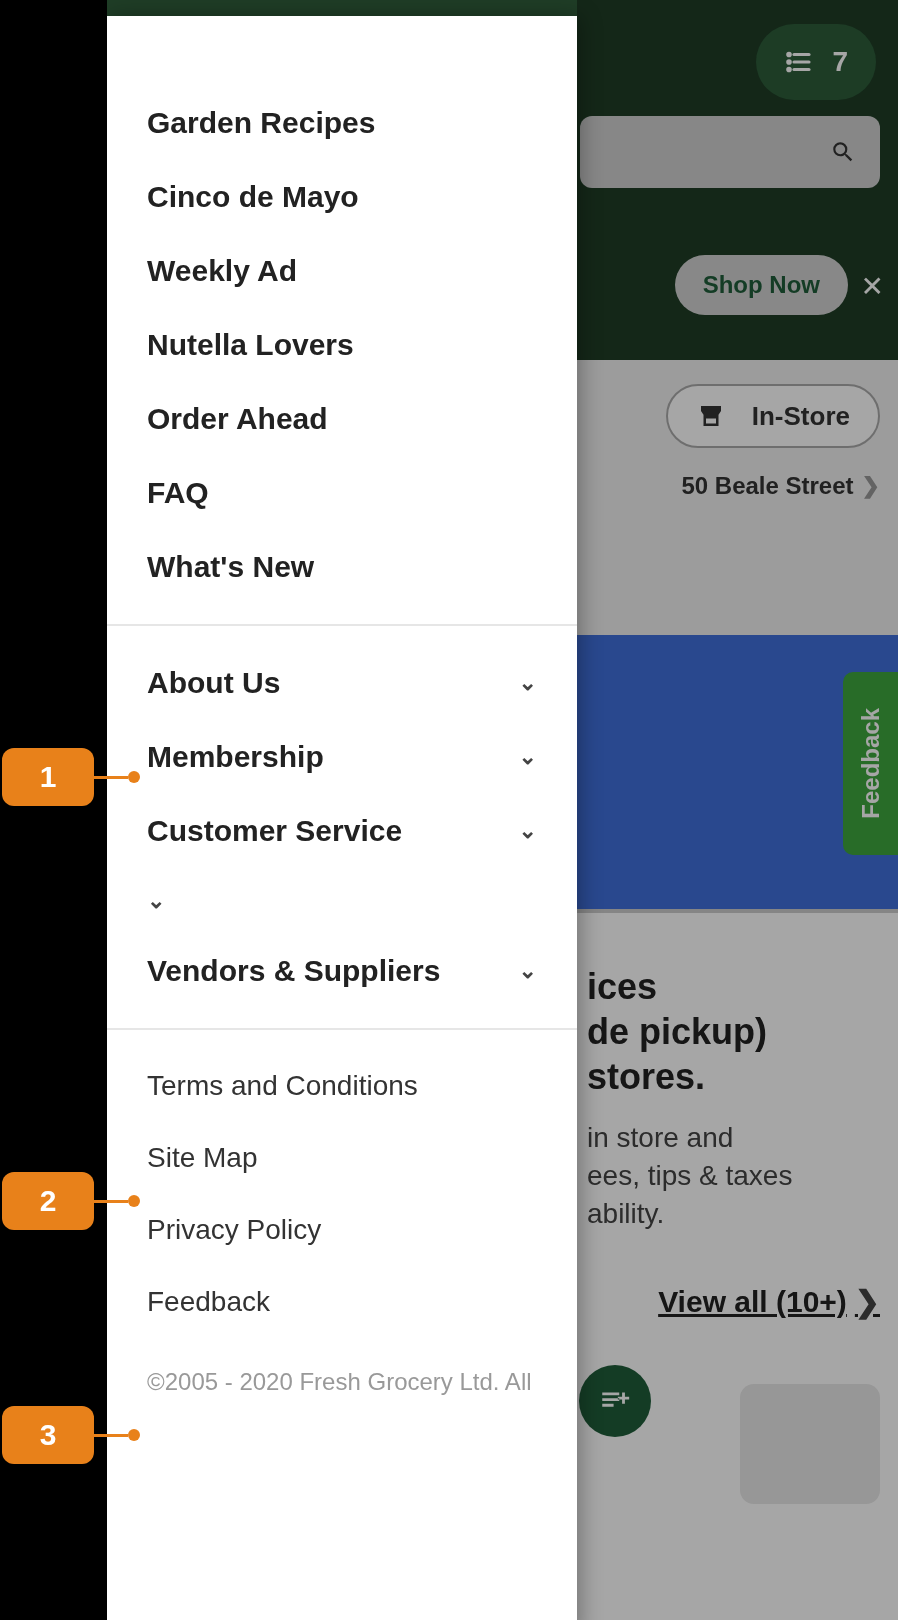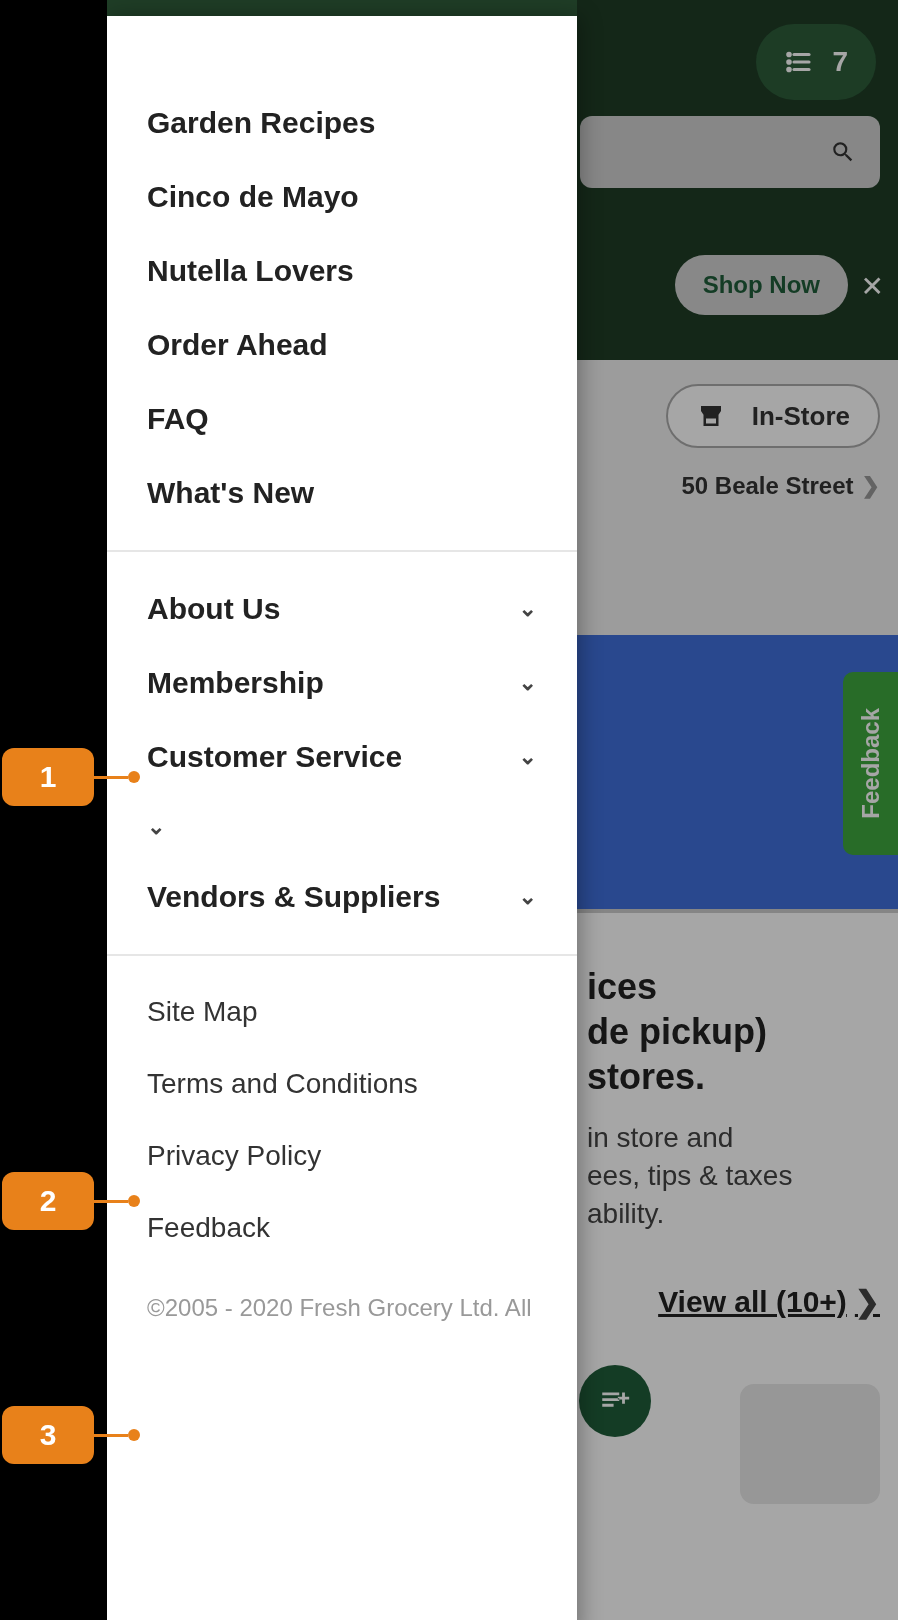--- a/index.html
+++ b/index.html
@@ -299,20 +299,23 @@
 
 <div class="drawer">
   <div class="drawer-section first">
     <div class="drawer-item">
         <span>Garden Recipes</span>
       </div>
     <div class="drawer-item">
         <span>Cinco de Mayo</span>
       </div>
     <div class="drawer-item">
+        <span>Weekly Ad</span>
+      </div>
+    <div class="drawer-item">
         <span>Nutella Lovers</span>
       </div>
     <div class="drawer-item">
         <span>Order Ahead</span>
       </div>
     <div class="drawer-item">
         <span>FAQ</span>
       </div>
     <div class="drawer-item">
         <span>What's New</span>
@@ -335,22 +338,22 @@
     <div class="drawer-item">
         <span class="chev">⌄</span>
       </div>
     <div class="drawer-item">
         <span>Vendors &amp; Suppliers</span>
         <span class="chev">⌄</span>
       </div>
   </div>
 
   <div class="drawer-section" style="border-bottom:none;">
+    <div class="drawer-footer-item"><span>Terms and Conditions</span></div>
     <div class="drawer-footer-item"><span>Site Map</span></div>
-    <div class="drawer-footer-item"><span>Terms and Conditions</span></div>
     <div class="drawer-footer-item"><span>Privacy Policy</span></div>
     <div class="drawer-footer-item"><span>Feedback</span></div>
     <div class="copyright">©2005 - 2020 Fresh Grocery Ltd. All</div>
   </div>
 </div>
 
 <div class="marker" style="top:748px;">
   <div class="marker-box">1</div>
   <div class="marker-line"></div>
     <div class="marker-dot"></div>

